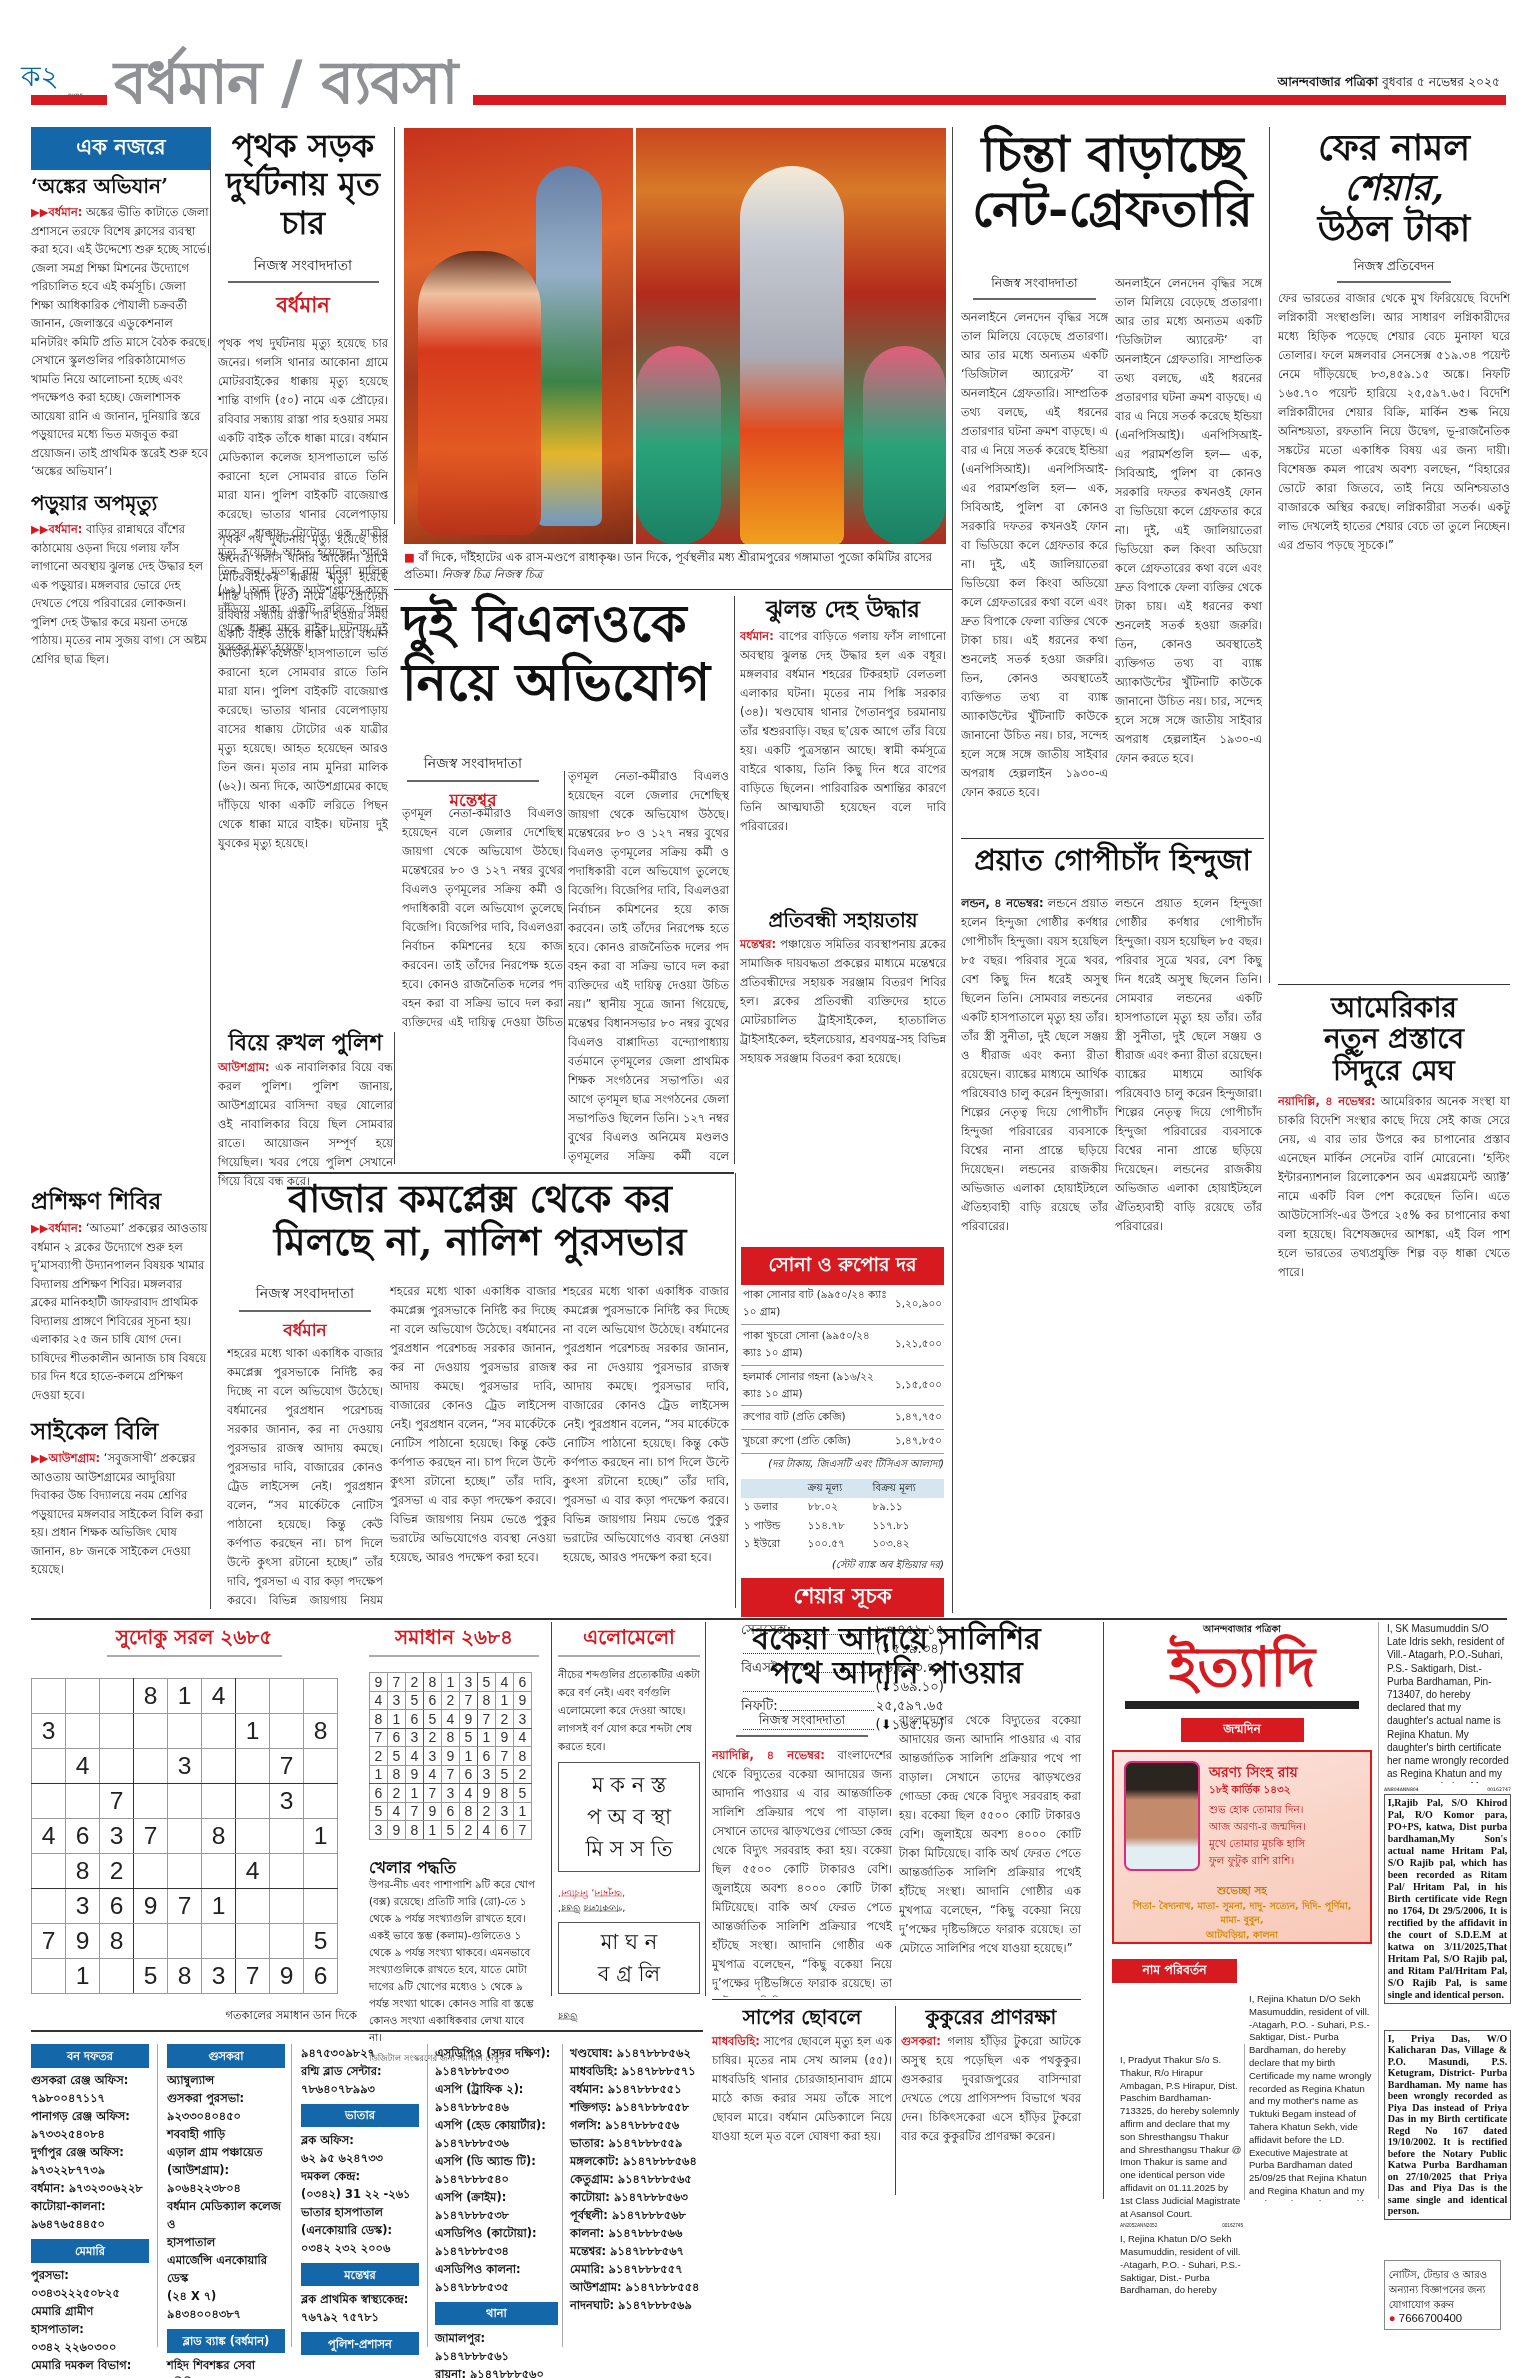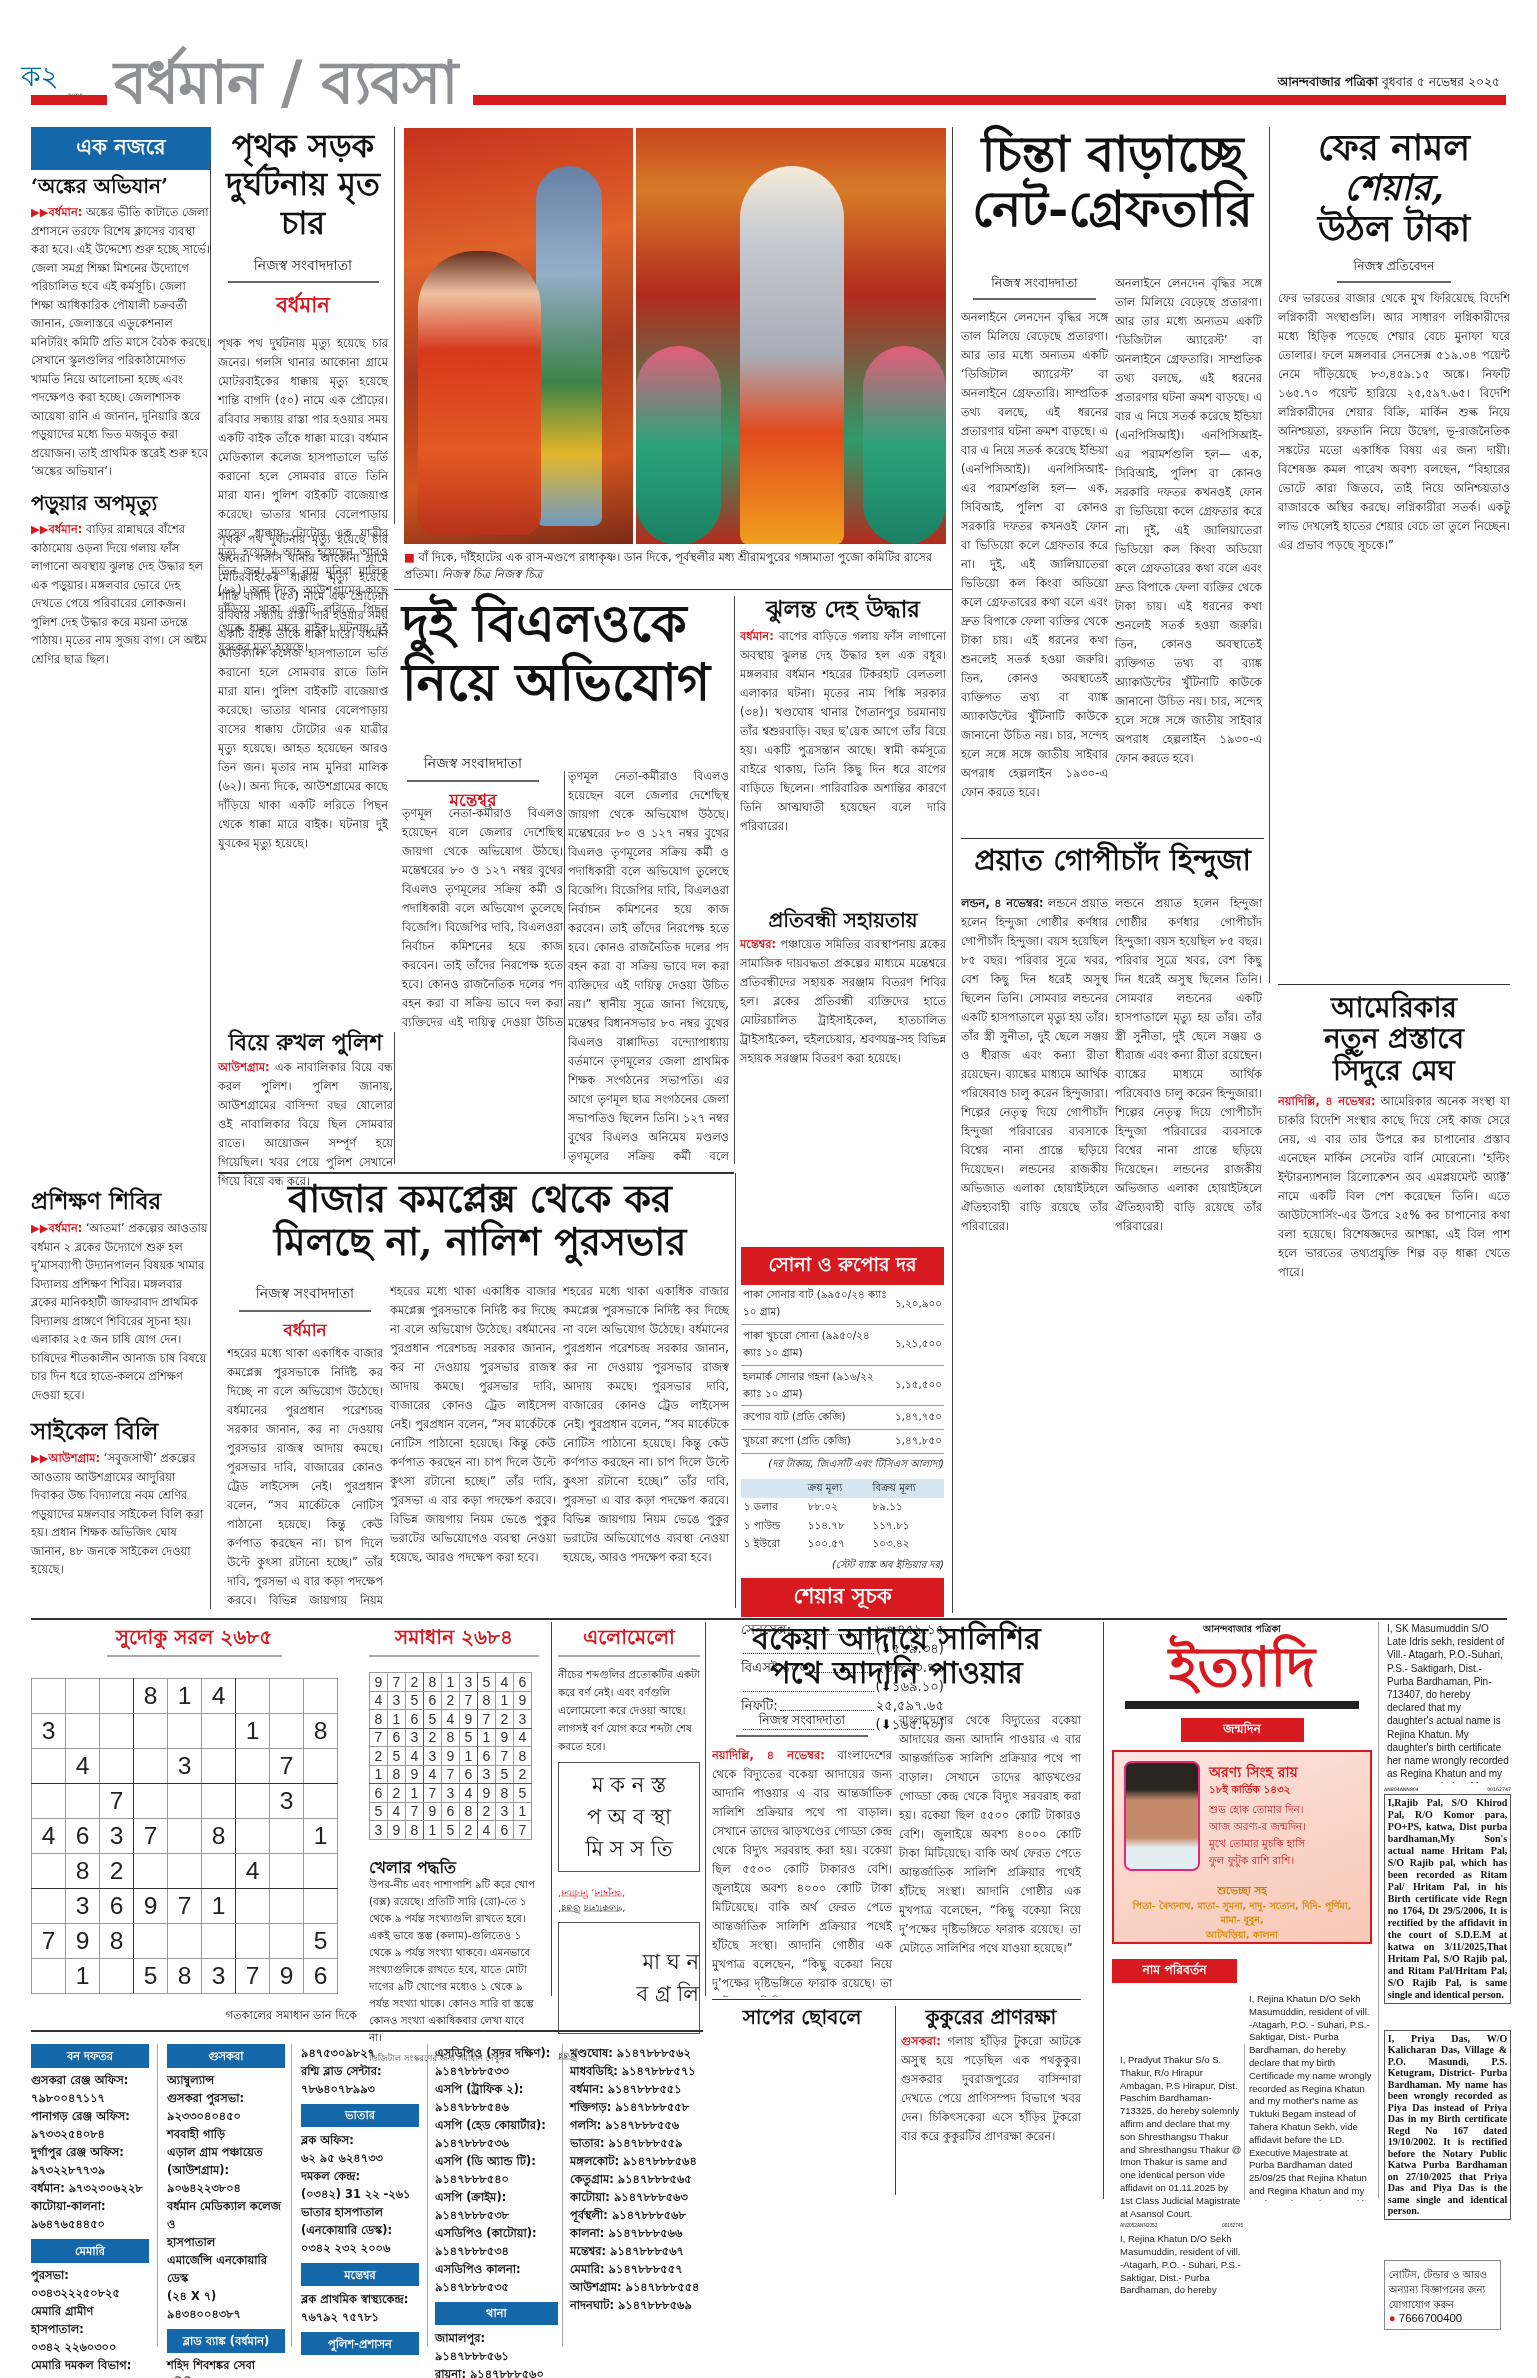--- a/index.html
+++ b/index.html
@@ -495,21 +495,21 @@
   <div style="font-size:10.4px;line-height:18px;margin-top:7.6px;">নীচের শব্দগুলির প্রত্যেকটির একটা করে বর্ণ নেই। এবং বর্ণগুলি এলোমেলো করে দেওয়া আছে। লাগসই বর্ণ যোগ করে শব্দটা শেষ করতে হবে।</div>
   <div style="border:0.9px solid #555;margin-top:7.6px;padding:5.7px 0;text-align:center;font-size:21px;line-height:32px;">
     <div>ম ক ন স্ত</div>
     <div>প অ ব স্থা</div>
     <div>মি স স তি</div>
   </div>
   <div style="text-align:right;font-size:9.5px;margin-top:13.2px;transform:rotate(180deg);">
     <div>‘গতকালের উত্তর’</div>
     <div style="color:#d71920;">‘অনুমান, নির্বাচন’</div>
   </div>
-  <div style="border:0.9px solid #555;margin-top:7.6px;padding:23px 0;text-align:right;font-size:21px;line-height:32px;">
+  <div style="border:0.9px solid #555;margin-top:7.6px;padding:3px 0;text-align:center;font-size:21px;line-height:32px;">
     <div>মা ঘ ন</div>
     <div>ব গ্র লি</div>
   </div>
   <div style="text-align:right;font-size:9.5px;margin-top:13.2px;transform:rotate(180deg);">উত্তর</div>
 </div>
 <div class="vline" style="left:705px;top:1622px;height:374px;"></div>
 
 <div class="abs" style="left:712px;top:1622px;width:369px;">
   <div class="hl" style="font-size:30px;text-align:center;">বকেয়া আদায়ে সালিশির</div>
   <div class="hl" style="font-size:30px;text-align:center;">পথে আদানি পাওয়ার</div>
@@ -519,20 +519,24 @@
 </div>
 <div class="abs body-text" style="left:712px;top:1746px;width:180px;height:251px;overflow:hidden;font-size:11.4px;line-height:19px;">
   <span class="loc">নয়াদিল্লি, ৪ নভেম্বর:</span>
   <span>বাংলাদেশের থেকে বিদ্যুতের বকেয়া আদায়ের জন্য আদানি পাওয়ার এ বার আন্তর্জাতিক সালিশি প্রক্রিয়ার পথে পা বাড়াল। সেখানে তাদের ঝাড়খণ্ডের গোড্ডা কেন্দ্র থেকে বিদ্যুৎ সরবরাহ করা হয়। বকেয়া ছিল ৫৫০০ কোটি টাকারও বেশি। জুলাইয়ে অবশ্য ৪০০০ কোটি টাকা মিটিয়েছে। বাকি অর্থ ফেরত পেতে আন্তর্জাতিক সালিশি প্রক্রিয়ার পথেই হাঁটছে সংস্থা। আদানি গোষ্ঠীর এক মুখপাত্র বলেছেন, “কিছু বকেয়া নিয়ে দু’পক্ষের দৃষ্টিভঙ্গিতে ফারাক রয়েছে। তা মেটাতে সালিশির পথে যাওয়া হয়েছে।”</span>
 </div>
 <div class="abs body-text" style="left:899px;top:1711px;width:182px;height:286px;overflow:hidden;font-size:11.4px;line-height:19px;">বাংলাদেশের থেকে বিদ্যুতের বকেয়া আদায়ের জন্য আদানি পাওয়ার এ বার আন্তর্জাতিক সালিশি প্রক্রিয়ার পথে পা বাড়াল। সেখানে তাদের ঝাড়খণ্ডের গোড্ডা কেন্দ্র থেকে বিদ্যুৎ সরবরাহ করা হয়। বকেয়া ছিল ৫৫০০ কোটি টাকারও বেশি। জুলাইয়ে অবশ্য ৪০০০ কোটি টাকা মিটিয়েছে। বাকি অর্থ ফেরত পেতে আন্তর্জাতিক সালিশি প্রক্রিয়ার পথেই হাঁটছে সংস্থা। আদানি গোষ্ঠীর এক মুখপাত্র বলেছেন, “কিছু বকেয়া নিয়ে দু’পক্ষের দৃষ্টিভঙ্গিতে ফারাক রয়েছে। তা মেটাতে সালিশির পথে যাওয়া হয়েছে।”</div>
 <div class="hline" style="left:712px;top:1999px;width:369px;height:0.9px;"></div>
 
 <div class="abs" style="left:712px;top:2006px;width:180px;">
   <div class="hl" style="font-size:20px;text-align:center;">সাপের ছোবলে</div>
+  <div class="body-text" style="font-size:11.4px;line-height:19px;margin-top:3.8px;">
+    <span class="loc">মাধবডিহি:</span>
+    <span>সাপের ছোবলে মৃত্যু হল এক চাষির। মৃতের নাম সেখ আলম (৫৫)। মাধবডিহি থানার চোরজাহানাবাদ গ্রামে মাঠে কাজ করার সময় তাঁকে সাপে ছোবল মারে। বর্ধমান মেডিক্যালে নিয়ে যাওয়া হলে মৃত বলে ঘোষণা করা হয়।</span>
+  </div>
 </div>
 <div class="vline" style="left:895px;top:2006px;height:189px;"></div>
 <div class="abs" style="left:901px;top:2006px;width:180px;">
   <div class="hl" style="font-size:20px;text-align:center;">কুকুরের প্রাণরক্ষা</div>
   <div class="body-text" style="font-size:11.4px;line-height:19px;margin-top:3.8px;">
     <span class="loc">গুসকরা:</span>
     <span>গলায় হাঁড়ির টুকরো আটকে অসুস্থ হয়ে পড়েছিল এক পথকুকুর। গুসকরার দুবরাজপুরের বাসিন্দারা দেখতে পেয়ে প্রাণিসম্পদ বিভাগে খবর দেন। চিকিৎসকেরা এসে হাঁড়ির টুকরো বার করে কুকুরটির প্রাণরক্ষা করেন।</span>
   </div>
 </div>
 <div class="vline" style="left:1103px;top:1622px;height:577px;"></div>

